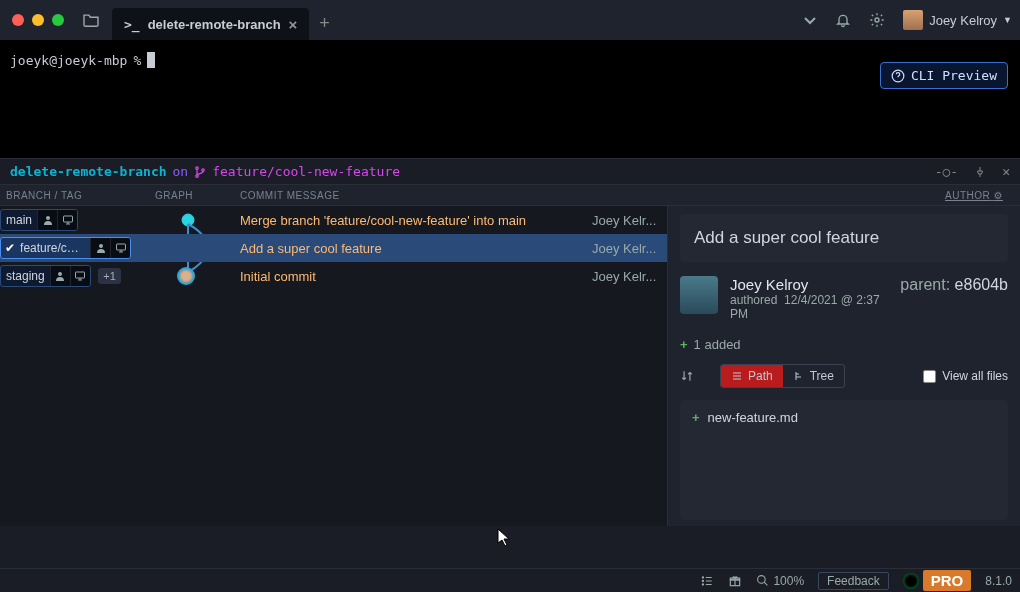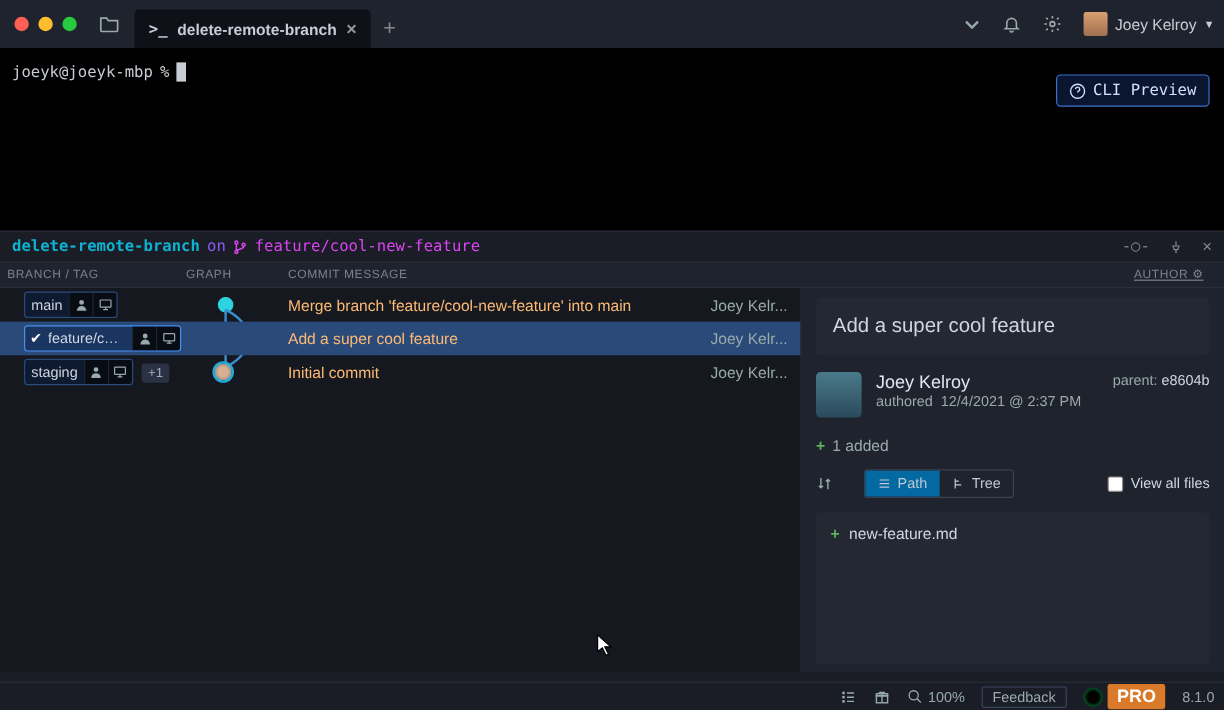--- a/index.html
+++ b/index.html
@@ -42,21 +42,21 @@
 }
 .tab-close { opacity: 0.7; cursor: pointer; font-size: 15px; }
 .new-tab { margin-left: 10px; font-size: 18px; color: #888; cursor: pointer; margin-top: 6px; }
 .title-right { margin-left: auto; display: flex; align-items: center; gap: 18px; }
 .title-right .icon-btn { color: #aab; cursor: pointer; }
 .avatar-sm { width: 20px; height: 20px; background: linear-gradient(#d9a070,#a07050); border-radius: 2px; }
 .user-name { display: flex; align-items: center; gap: 6px; }
 
 
 .terminal {
-  height: 152px;
+  height: 118px;
   background: #000;
   color: #c8ccd4;
   font-family: "Menlo","Consolas",monospace;
   font-size: 13px;
   padding: 12px 10px;
   position: relative;
 }
 .prompt { display: flex; align-items: center; gap: 6px; }
 .cursor { width: 8px; height: 16px; background: #c8ccd4; display: inline-block; }
 .cli-preview-btn {
@@ -117,21 +117,21 @@
   background: #15181f;
   position: relative;
 }
 .commit-row {
   height: 28px;
   display: flex;
   align-items: center;
   position: relative;
 }
 .commit-row.selected { background: #2a4a7a; }
-.branch-cell { width: 145px; padding-left: 20px; }
+.branch-cell { width: 145px; padding-left: 0; }
 .branch-pill {
   display: inline-flex;
   align-items: center;
   height: 22px;
   background: #0e1a30;
   border: 1px solid #2a4a7a;
   border-radius: 3px;
   overflow: hidden;
   font-size: 12px;
 }
@@ -186,34 +186,34 @@
   gap: 12px;
 }
 .author-avatar-lg {
   width: 38px; height: 38px;
   background: linear-gradient(#4a7a8a, #2a4a5a);
   border-radius: 4px;
 }
 .author-info { flex: 1; }
 .author-name { color: #e0e6f0; font-size: 15px; }
 .author-date { color: #9aa; font-size: 12px; }
-.parent-info { color: #9aa; font-size: 12px; }
+.parent-info { color: #9aa; font-size: 16px; }
 .parent-info .phash { color: #d0d6e0; }
 .added-row { padding: 10px 12px 6px; color: #9aa; display: flex; align-items: center; gap: 6px; }
 .added-row .plus { color: #5fb35f; font-weight: bold; }
 .file-toolbar {
   display: flex;
   align-items: center;
   padding: 6px 12px;
   gap: 8px;
 }
 .sort-icon { color: #9aa; }
 .view-toggle { display: flex; margin-left: 18px; border: 1px solid #3a4252; border-radius: 3px; overflow: hidden; }
 .view-btn { padding: 4px 10px; display: flex; align-items: center; gap: 5px; color: #c0c8d6; font-size: 12px; cursor: pointer; }
-.view-btn.active { background: #0369a1; }
+.view-btn.active { background: #b91c1c; }
 .view-all { margin-left: auto; display: flex; align-items: center; gap: 6px; color: #d0d6e0; font-size: 12px; }
 .checkbox { width: 13px; height: 13px; border: 1px solid #888; background: #fff; border-radius: 2px; }
 .file-list {
   margin: 6px 12px;
   background: #242833;
   border-radius: 4px;
   padding: 10px 12px;
   flex: 1;
 }
 .file-row { display: flex; align-items: center; gap: 8px; color: #d0d6e0; }

